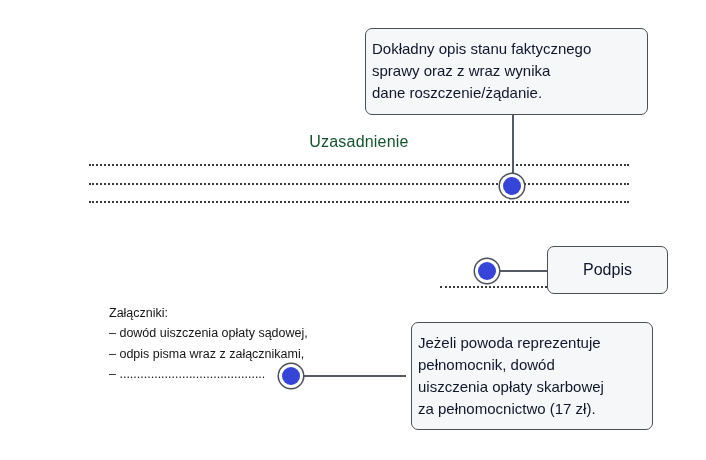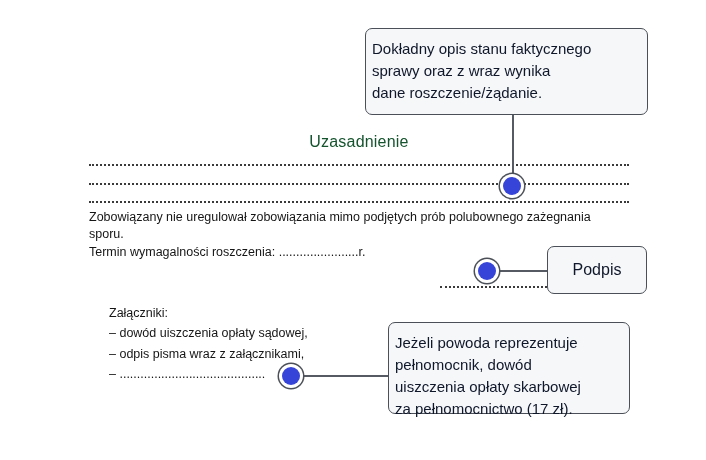--- a/index.html
+++ b/index.html
@@ -52,25 +52,20 @@
 <body style="--marker-blue: #3645d8; --callout-bg: #f6f7f9; --callout-border: #4b5058; --connector: #565b63; --line-ink: #3a3a3a; --ink: #1c1c1c;">
 
 <div class="canvas">
 
   <div class="heading">Uzasadnienie</div>
 
   <div class="dotline" style="top:164px"></div>
   <div class="dotline" style="top:183px"></div>
   <div class="dotline" style="top:201px"></div>
 
-  <div class="para">
-    <div>Zobowiązany nie uregulował zobowiązania mimo podjętych prób polubownego zażegnania</div>
-    <div>sporu.</div>
-    <div><span>Termin wymagalności roszczenia: </span><span>.......................</span><span>r.</span></div>
-  </div>
 
   <div class="sigline"></div>
 
   <div class="attachments">
     <div>Załączniki:</div>
     <div>– dowód uiszczenia opłaty sądowej,</div>
     <div>– odpis pisma wraz z załącznikami,</div>
     <div><span>– </span><span>..........................................</span></div>
   </div>
 
@@ -83,25 +78,25 @@
   <div class="marker" style="left:282px;top:367px"></div>
 
   <div class="callout" style="left:365px;top:28px;width:283px;height:87px">
     <div class="pad">
       <div>Dokładny opis stanu faktycznego</div>
       <div>sprawy oraz z wraz wynika</div>
       <div>dane roszczenie/żądanie.</div>
     </div>
   </div>
 
-  <div class="callout small" style="left:547px;top:246px;width:100px;height:48px">
+  <div class="callout small" style="left:547px;top:246px;width:121px;height:48px">
     <span>Podpis</span>
   </div>
 
-  <div class="callout" style="left:388px;top:322px;width:242px;height:92px">
+  <div class="callout" style="left:411px;top:322px;width:242px;height:108px">
     <div class="pad">
       <div>Jeżeli powoda reprezentuje</div>
       <div>pełnomocnik, dowód</div>
       <div>uiszczenia opłaty skarbowej</div>
       <div>za pełnomocnictwo (17 zł).</div>
     </div>
   </div>
 
 </div>
 

